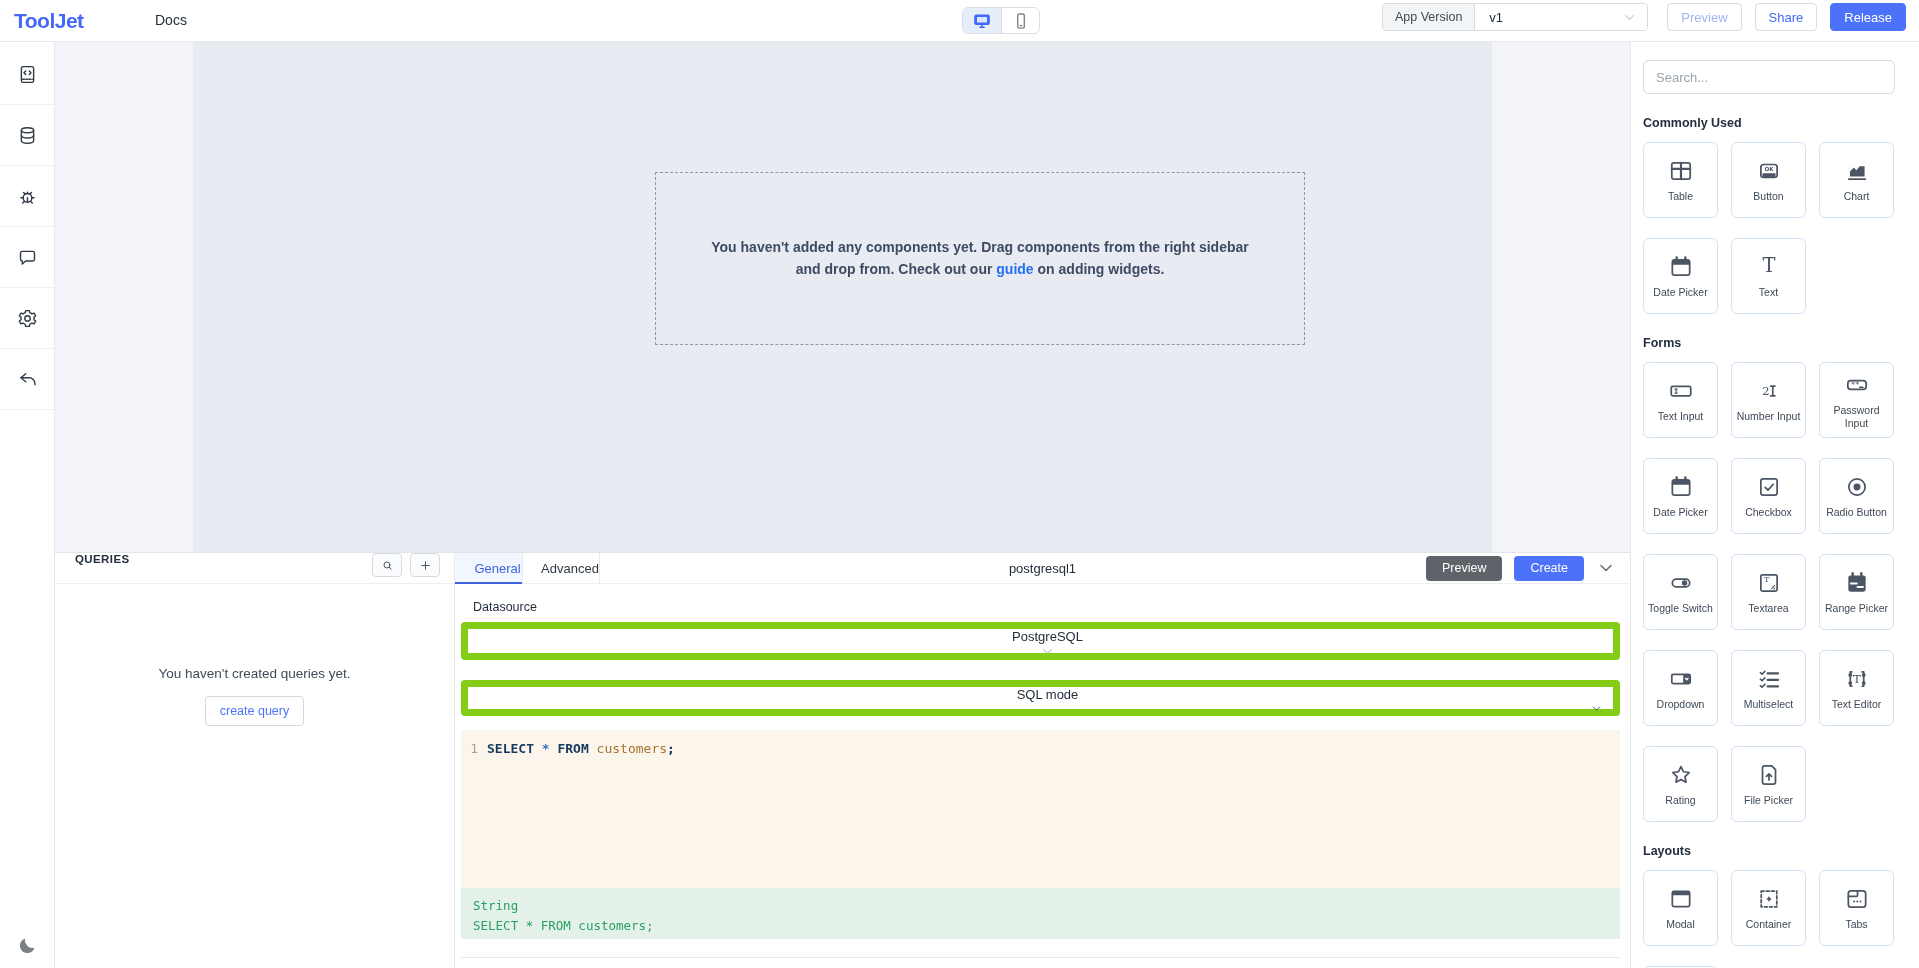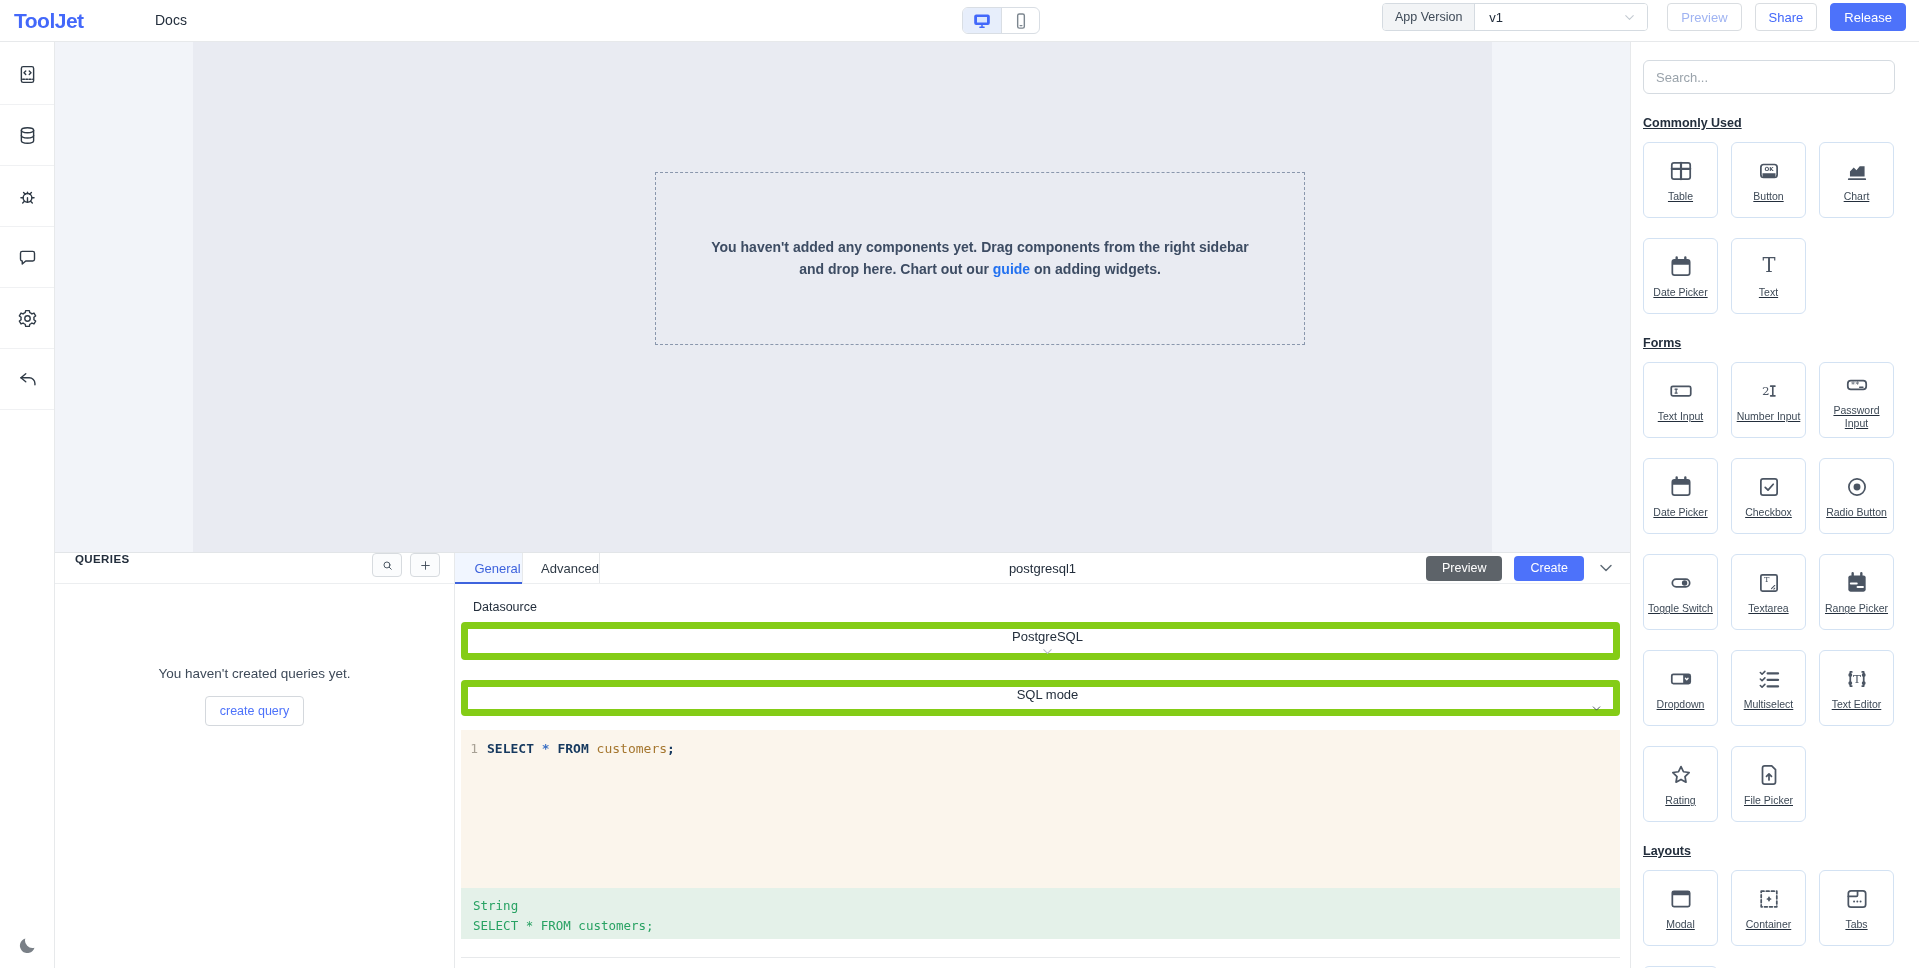--- a/index.html
+++ b/index.html
@@ -74,21 +74,21 @@
   .line-no { width:26px; text-align:right; color:#a8a195; padding-right:9px; flex:none; }
   .tok-keyword { color:#16395f; font-weight:700; }
   .tok-operator { color:#3d71c4; font-weight:700; }
   .tok-identifier { color:#a5762e; }
   .tok-punctuation { color:#16395f; font-weight:700; }
 
   .result-preview { height:51px; background:#e4f1e9; font-family:"DejaVu Sans Mono","Liberation Mono",monospace; font-size:12.5px; color:#28a263; padding:8px 0 0 12px; line-height:20px; }
   .editor-divider { margin-top:18px; border-top:1px solid #e7e9eb; }
 
   
-  .right-rail { position:absolute; left:1630px; top:42px; width:289px; height:926px; background:#fff; border-left:1px solid #e7e9eb; z-index:20; padding:18px 12px 0 12px; overflow:hidden;text-decoration:underline; }
+  .right-rail { position:absolute; left:1630px; top:42px; width:289px; height:926px; background:#fff; border-left:1px solid #e7e9eb; z-index:20; padding:18px 12px 0 12px; overflow:hidden; }
   .search-input { width:252px; height:34px; border:1px solid #d5dbe1; border-radius:6px; font-size:13px; padding:0 12px; color:#232e3c; outline:none; font-family:"Liberation Sans",sans-serif; }
   .search-input::placeholder { color:#9aa3ab; }
   .wsec-title { margin-top:22px; margin-bottom:12px; font-size:12.5px; font-weight:700; color:#232e3c; }
   .wgrid { display:grid; grid-template-columns:repeat(3,75px); column-gap:13px; row-gap:20px; }
   .wcard { width:75px; height:76px; border:1px solid #d3e2f3; border-radius:6px; background:#fff; display:flex; flex-direction:column; align-items:center; justify-content:center; cursor:grab; padding-top:2px; }
   .wcard .icn { color:#4b5563; }
   .wlabel { margin-top:6px; font-size:10.5px; line-height:1.25; color:#3e4a57; text-align:center; width:70px; }
 
   
   .icn { display:inline-flex; }
@@ -203,21 +203,21 @@
             <path d="M20 14.5A8.5 8.5 0 0 1 9.5 4a8.5 8.5 0 1 0 10.5 10.5z" fill="currentColor" stroke="none"></path>
           </svg>
       </span>
     </div>
   </div>
 
   <div class="canvas-outer">
     <div class="canvas-inner">
       <div class="empty-box">
         <p><span>You haven't added any components yet. Drag components from the right sidebar</span><br>
-        <span>and drop here. Chart out our </span><a>guide</a><span> on adding widgets.</span></p>
+        <span>and drop from. Check out our </span><a>guide</a><span> on adding widgets.</span></p>
       </div>
     </div>
   </div>
 
   <div class="query-panel">
 
     <div class="queries-col">
       <div class="queries-header">
         <span class="queries-title">QUERIES</span>
         <div class="q-hbtns">

